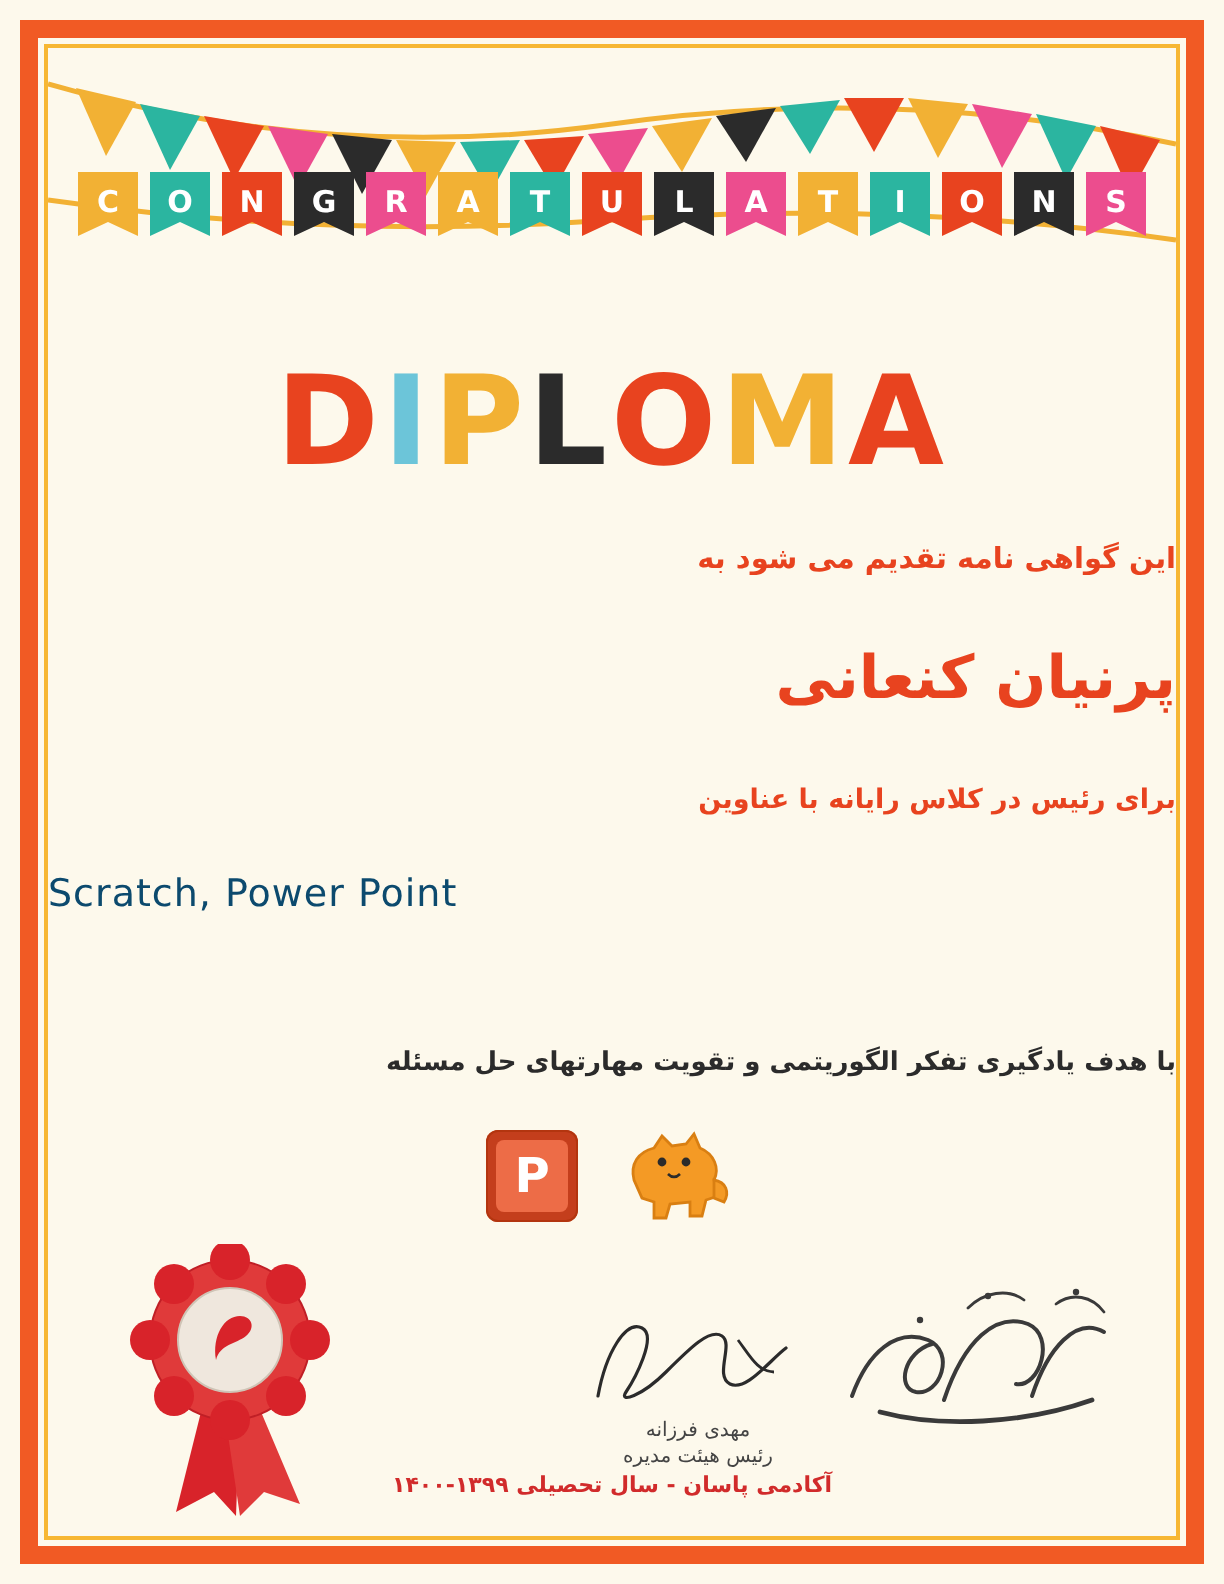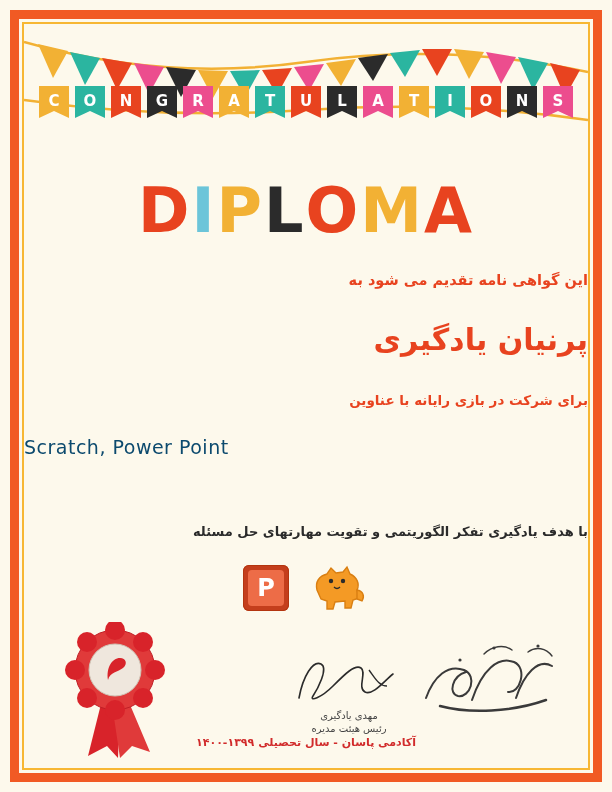--- a/index.html
+++ b/index.html
@@ -284,22 +284,22 @@
             <text x="496" y="22" text-anchor="middle" fill="#ffffff" font-size="15" font-weight="bold" font-family="&quot;DejaVu Sans&quot;, sans-serif">N</text>
             <polygon points="517,2 547,2 547,34 532,27 517,34" fill="#ec4d8e"></polygon>
             <text x="532" y="22" text-anchor="middle" fill="#ffffff" font-size="15" font-weight="bold" font-family="&quot;DejaVu Sans&quot;, sans-serif">S</text>
           </g>
       </svg>
     </div>
 
     <div class="diploma" id="diploma-title"><span style="color: rgb(232, 67, 31);">D</span><span style="color: rgb(108, 197, 217);">I</span><span style="color: rgb(242, 177, 52);">P</span><span style="color: rgb(43, 43, 43);">L</span><span style="color: rgb(232, 67, 31);">O</span><span style="color: rgb(242, 177, 52);">M</span><span style="color: rgb(232, 67, 31);">A</span></div>
 
     <div class="line l-presented">این گواهی نامه تقدیم می شود به</div>
-    <div class="line l-name">پرنیان یادگیری</div>
-    <div class="line l-for">برای شرکت در بازی رایانه با عناوین</div>
+    <div class="line l-name">پرنیان کنعانی</div>
+    <div class="line l-for">برای رئیس در کلاس رایانه با عناوین</div>
     <div class="line l-courses">Scratch,  Power Point</div>
     <div class="line l-goal">با هدف یادگیری تفکر الگوریتمی و تقویت مهارتهای حل مسئله</div>
 
     <div class="logos">
       <div class="ppt-logo">
         <div class="p">P</div>
       </div>
       <svg width="62" height="56" viewBox="0 0 62 56">
         <g fill="#f49a25" stroke="#d97f12" stroke-width="1.4">
           <path d="M10,30 C8,22 12,16 20,14 L24,8 L29,13 L36,12 L40,7 L43,14 C50,17 53,24 50,30 L52,38 L46,40 L44,48 L38,48 L38,41 L28,42 L26,49 L20,49 L20,41 L14,39 Z"></path>
@@ -331,21 +331,21 @@
         <circle cx="53" cy="48" r="26" fill="none" stroke="#cfc4b6" stroke-width="1"></circle>
         <path d="M46,58 C44,46 50,36 58,36 C64,36 66,42 61,46 C56,50 48,50 46,58 Z" fill="#d8232a"></path>
       </g>
     </svg>
 
     <div class="signature">
       <svg class="sig-scribble" width="160" height="48" viewBox="0 0 160 48">
         <path d="M30,42 C34,20 44,4 52,8 C60,12 48,34 44,40 C40,46 52,42 64,30 C76,18 86,8 92,12 C98,16 88,32 96,36 C104,40 116,24 124,18" stroke="#2b2b2b" stroke-width="1.6" fill="none" stroke-linecap="round"></path>
         <path d="M100,14 C106,22 110,30 118,30" stroke="#2b2b2b" stroke-width="1.4" fill="none"></path>
       </svg>
-      <div class="sig-name">مهدی یادگیری</div>
+      <div class="sig-name">مهدی فرزانه</div>
       <div class="sig-title">رئیس هیئت مدیره</div>
     </div>
 
     <svg class="academy-logo" viewBox="0 0 140 90">
       <g stroke="#3a3a3a" fill="none" stroke-width="2" stroke-linecap="round">
         <path d="M6,62 C14,40 28,28 44,34 C58,40 50,62 38,60 C28,58 32,40 46,36"></path>
         <path d="M52,64 C62,34 78,20 94,26 C108,32 100,58 88,56"></path>
         <path d="M96,62 C104,38 118,22 132,30"></path>
         <path d="M20,70 C50,78 92,76 126,64" stroke-width="2.4"></path>
         <path d="M64,18 C72,10 84,8 92,14" stroke-width="1.4"></path>

